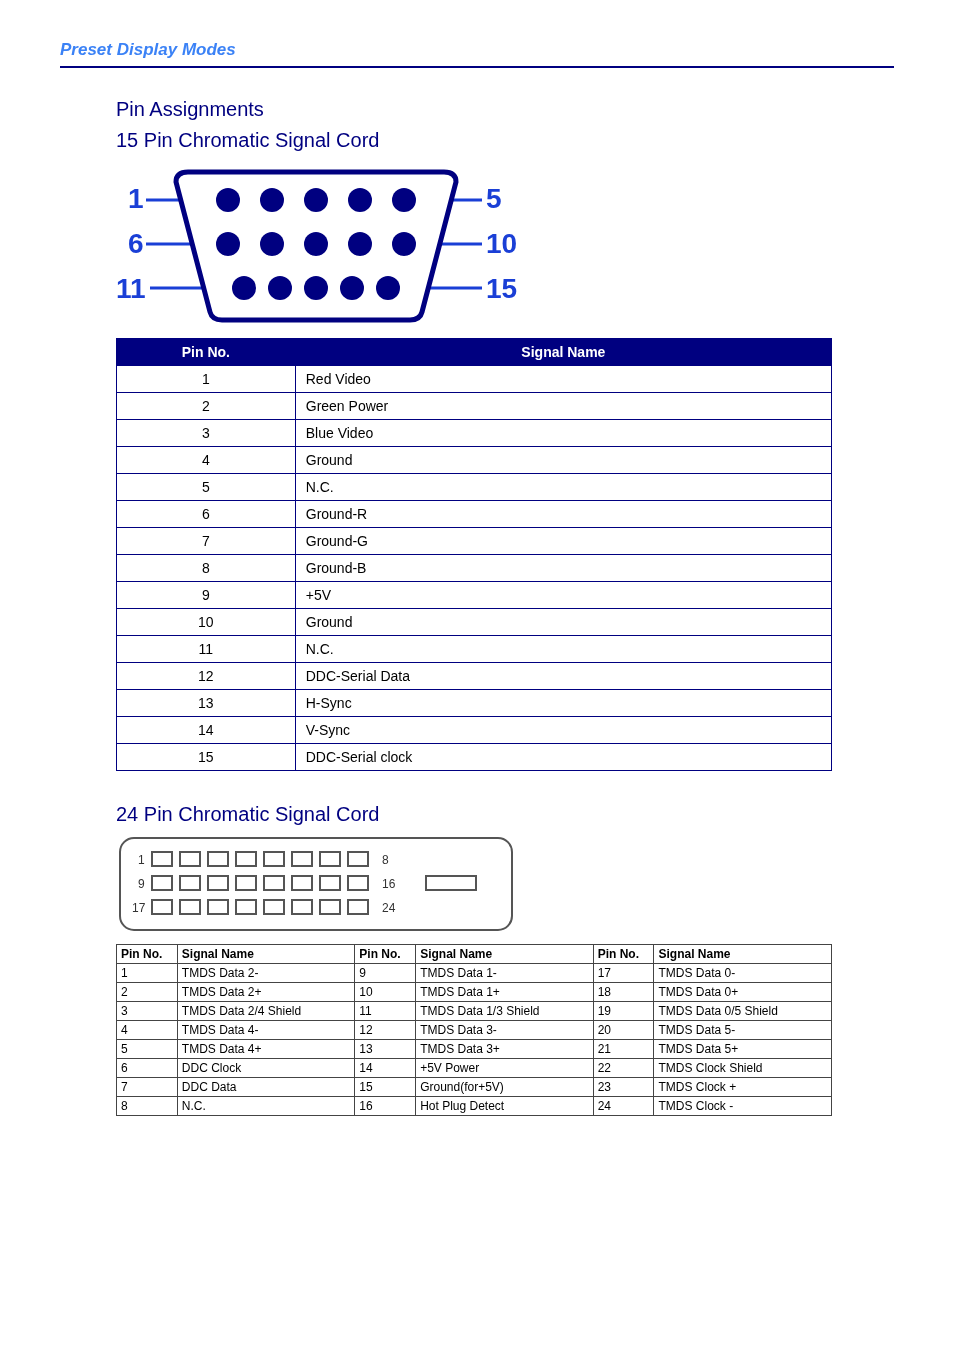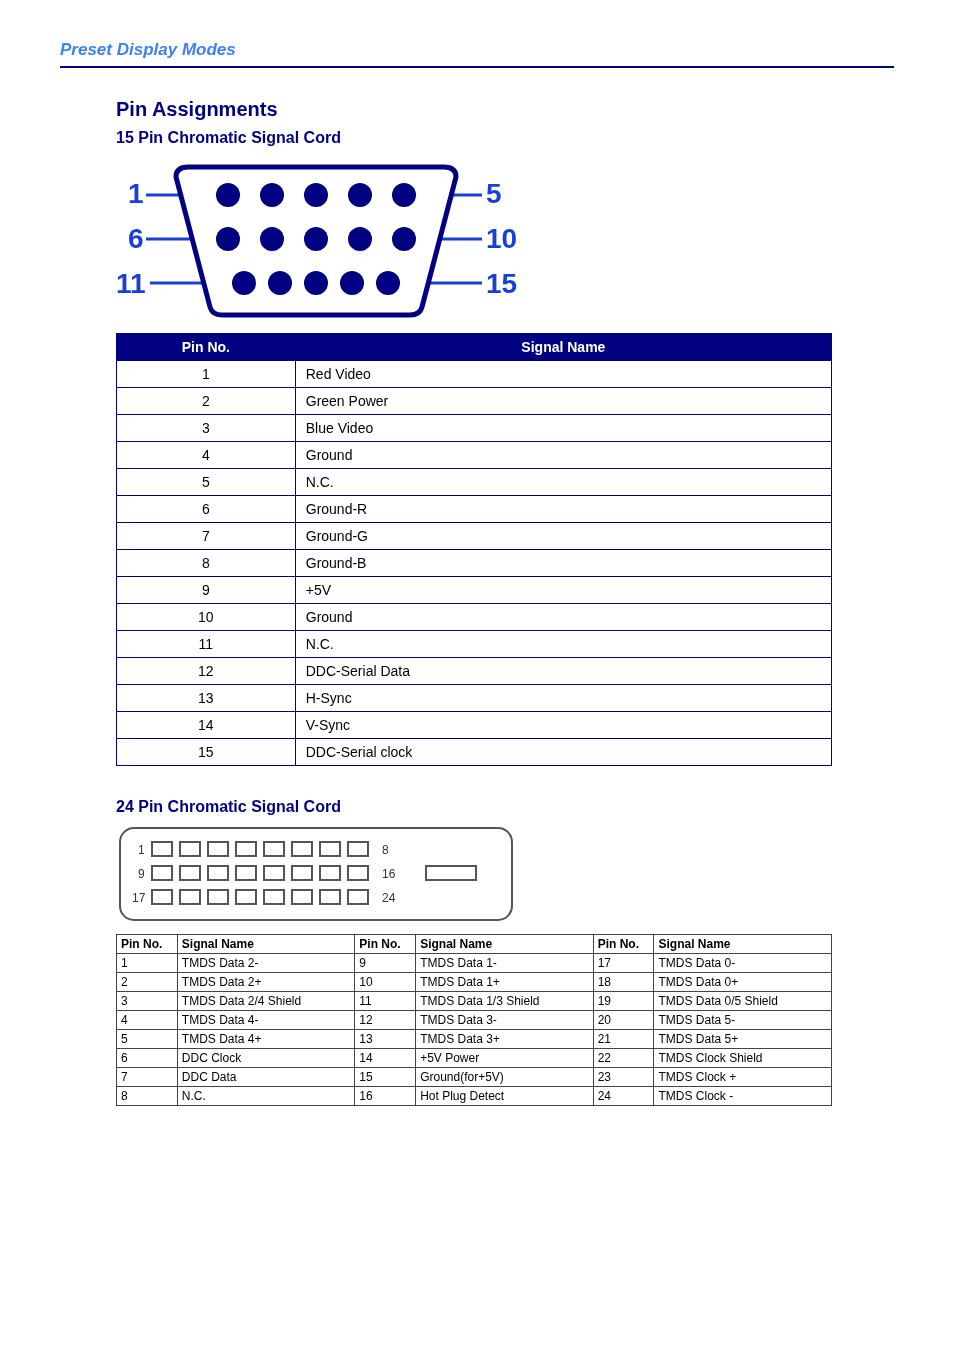--- a/index.html
+++ b/index.html
@@ -1,21 +1,21 @@
 <!DOCTYPE html>
 <html><head>
 <meta charset="utf-8">
 <style>
   * { margin: 0; padding: 0; box-sizing: border-box; }
   body { font-family: Arial, sans-serif; background: #fff; width: 954px; }
   .page { padding: 40px 60px 0 60px; }
   .header-title { font-size: 17px; font-style: italic; font-weight: bold; color: #3b82f6; padding-bottom: 6px; border-bottom: 2.5px solid #000080; }
   .section { padding-left: 56px; padding-right: 62px; }
-  .h2 { font-size: 20px; font-weight: bold; color: #000080; margin-top: 30px; margin-bottom: 8px; }
-  .h3 { font-size: 16px; font-weight: bold; color: #000080; margin-bottom: 6px; }
+  .h2 { font-size: 20px; font-weight: normal; color: #000080; margin-top: 30px; margin-bottom: 8px; }
+  .h3 { font-size: 20px; font-weight: normal; color: #000080; margin-bottom: 6px; }
   .diagram { margin-bottom: 6px; }
 
   
   .vga-table { width: 100%; border-collapse: collapse; margin-top: 2px; }
   .vga-table th, .vga-table td { border: 1.5px solid #000080; padding: 5px 10px; font-size: 14px; vertical-align: middle; }
   .vga-table th { background: #000080; color: #fff; text-align: center; font-weight: bold; }
   .vga-table th.pin-col { width: 25%; }
   .vga-table td.pin { text-align: center; color: #000; }
 
   

